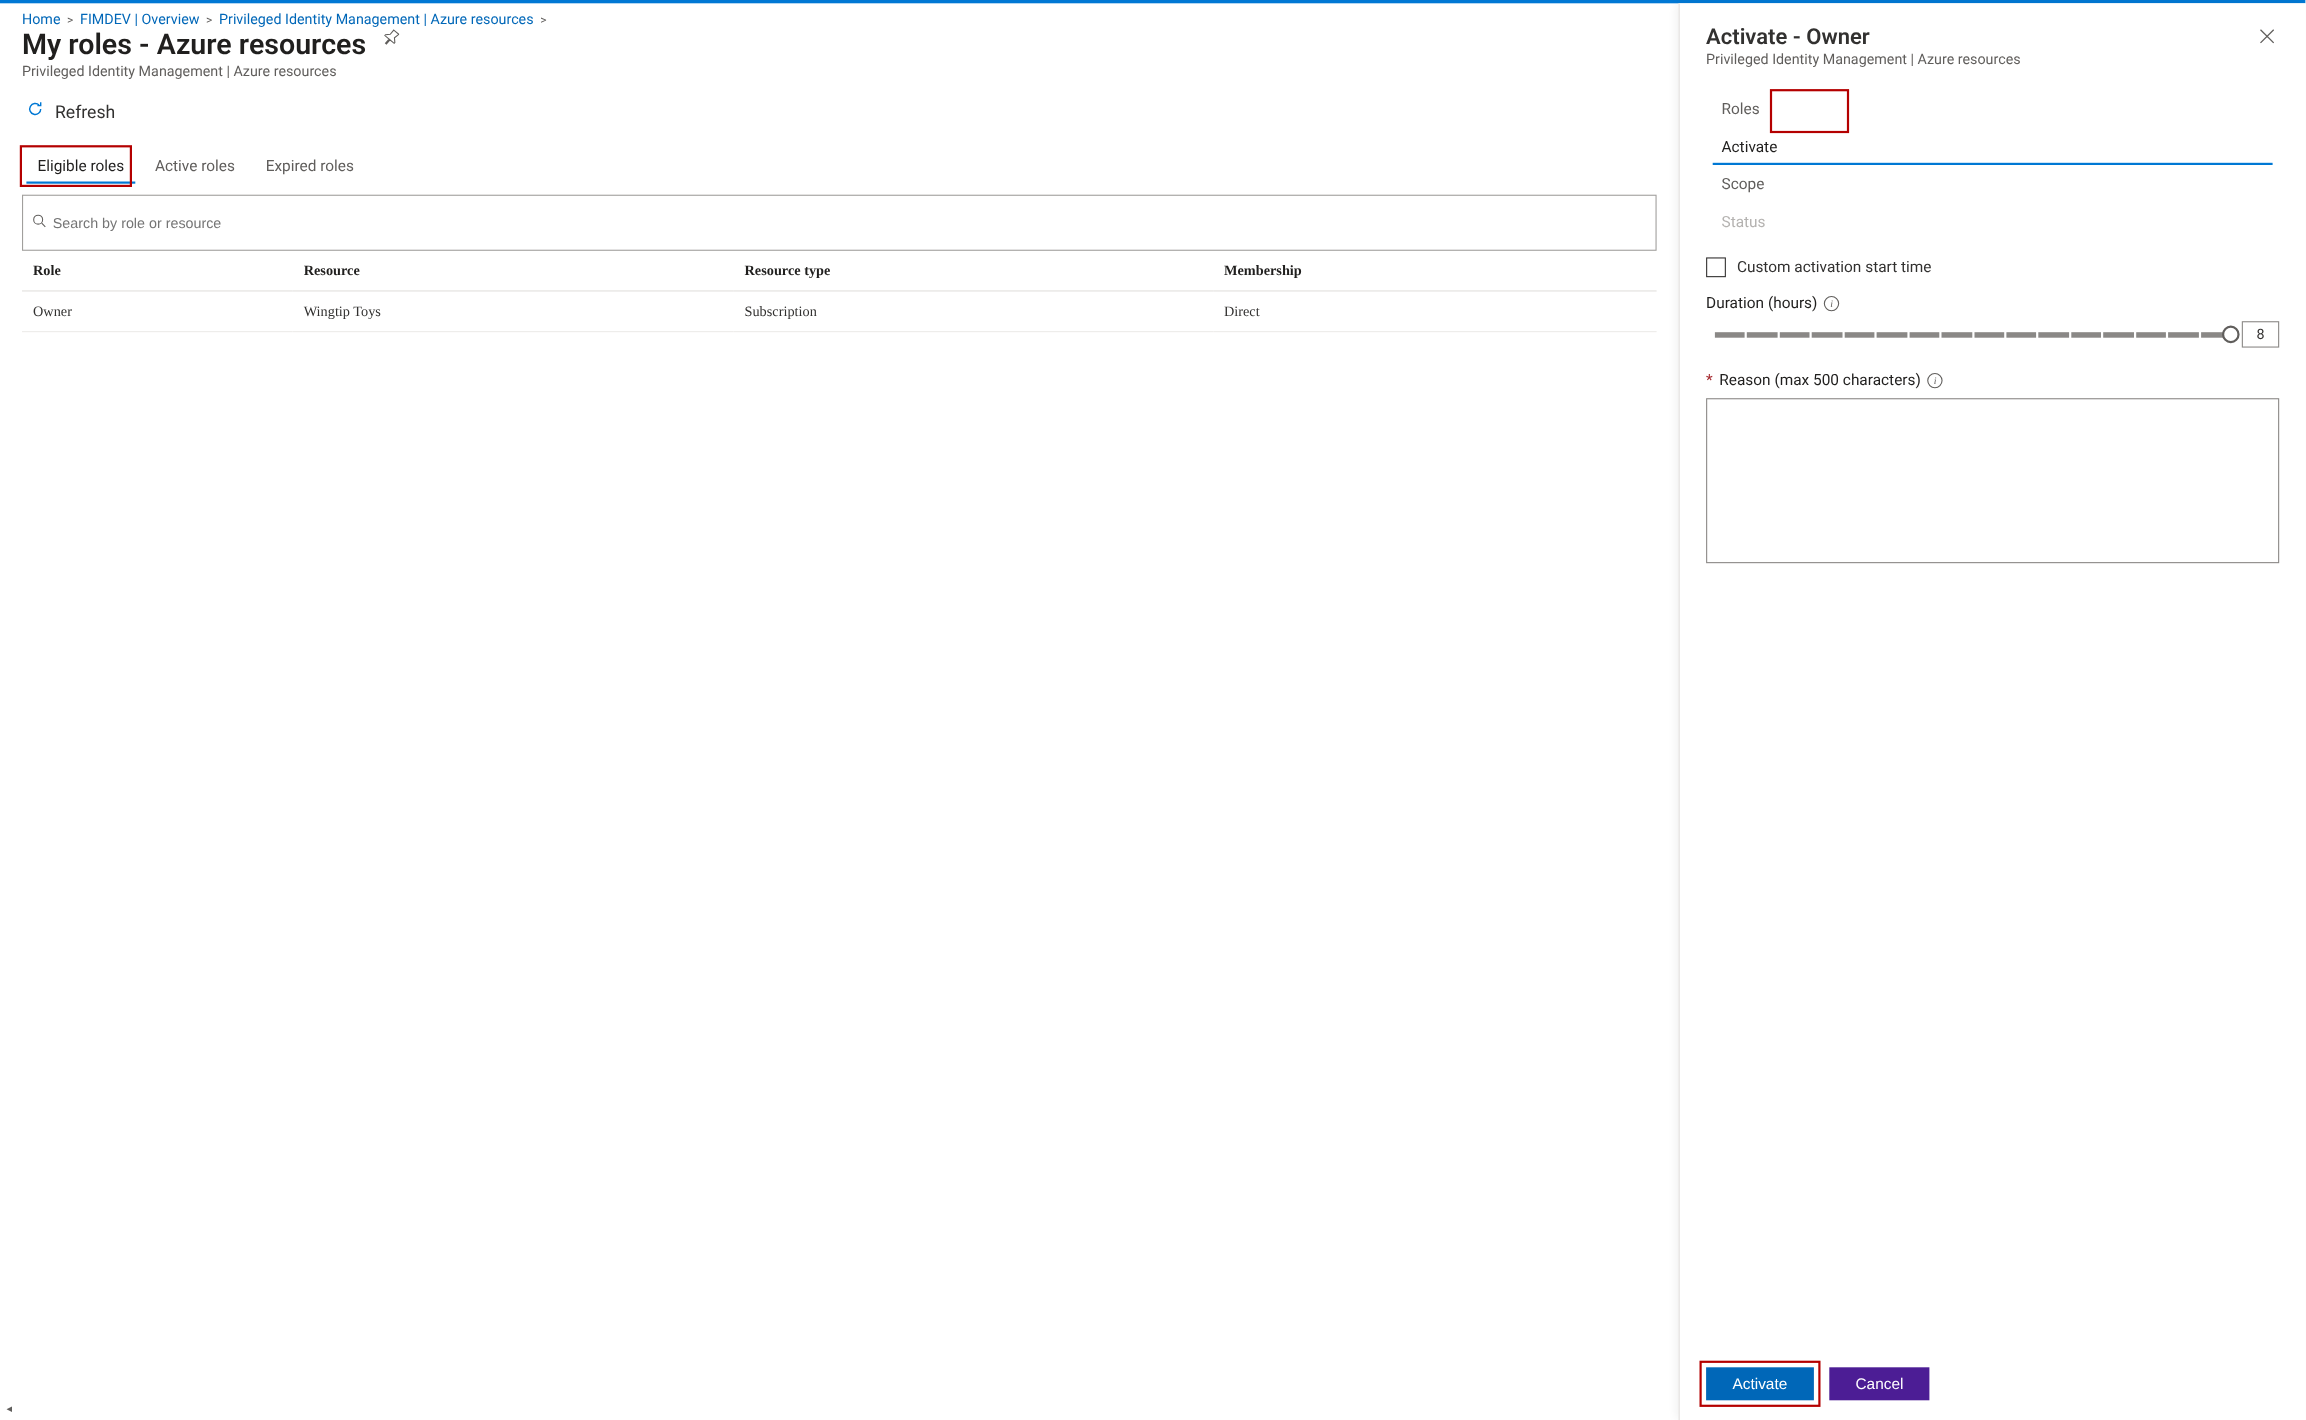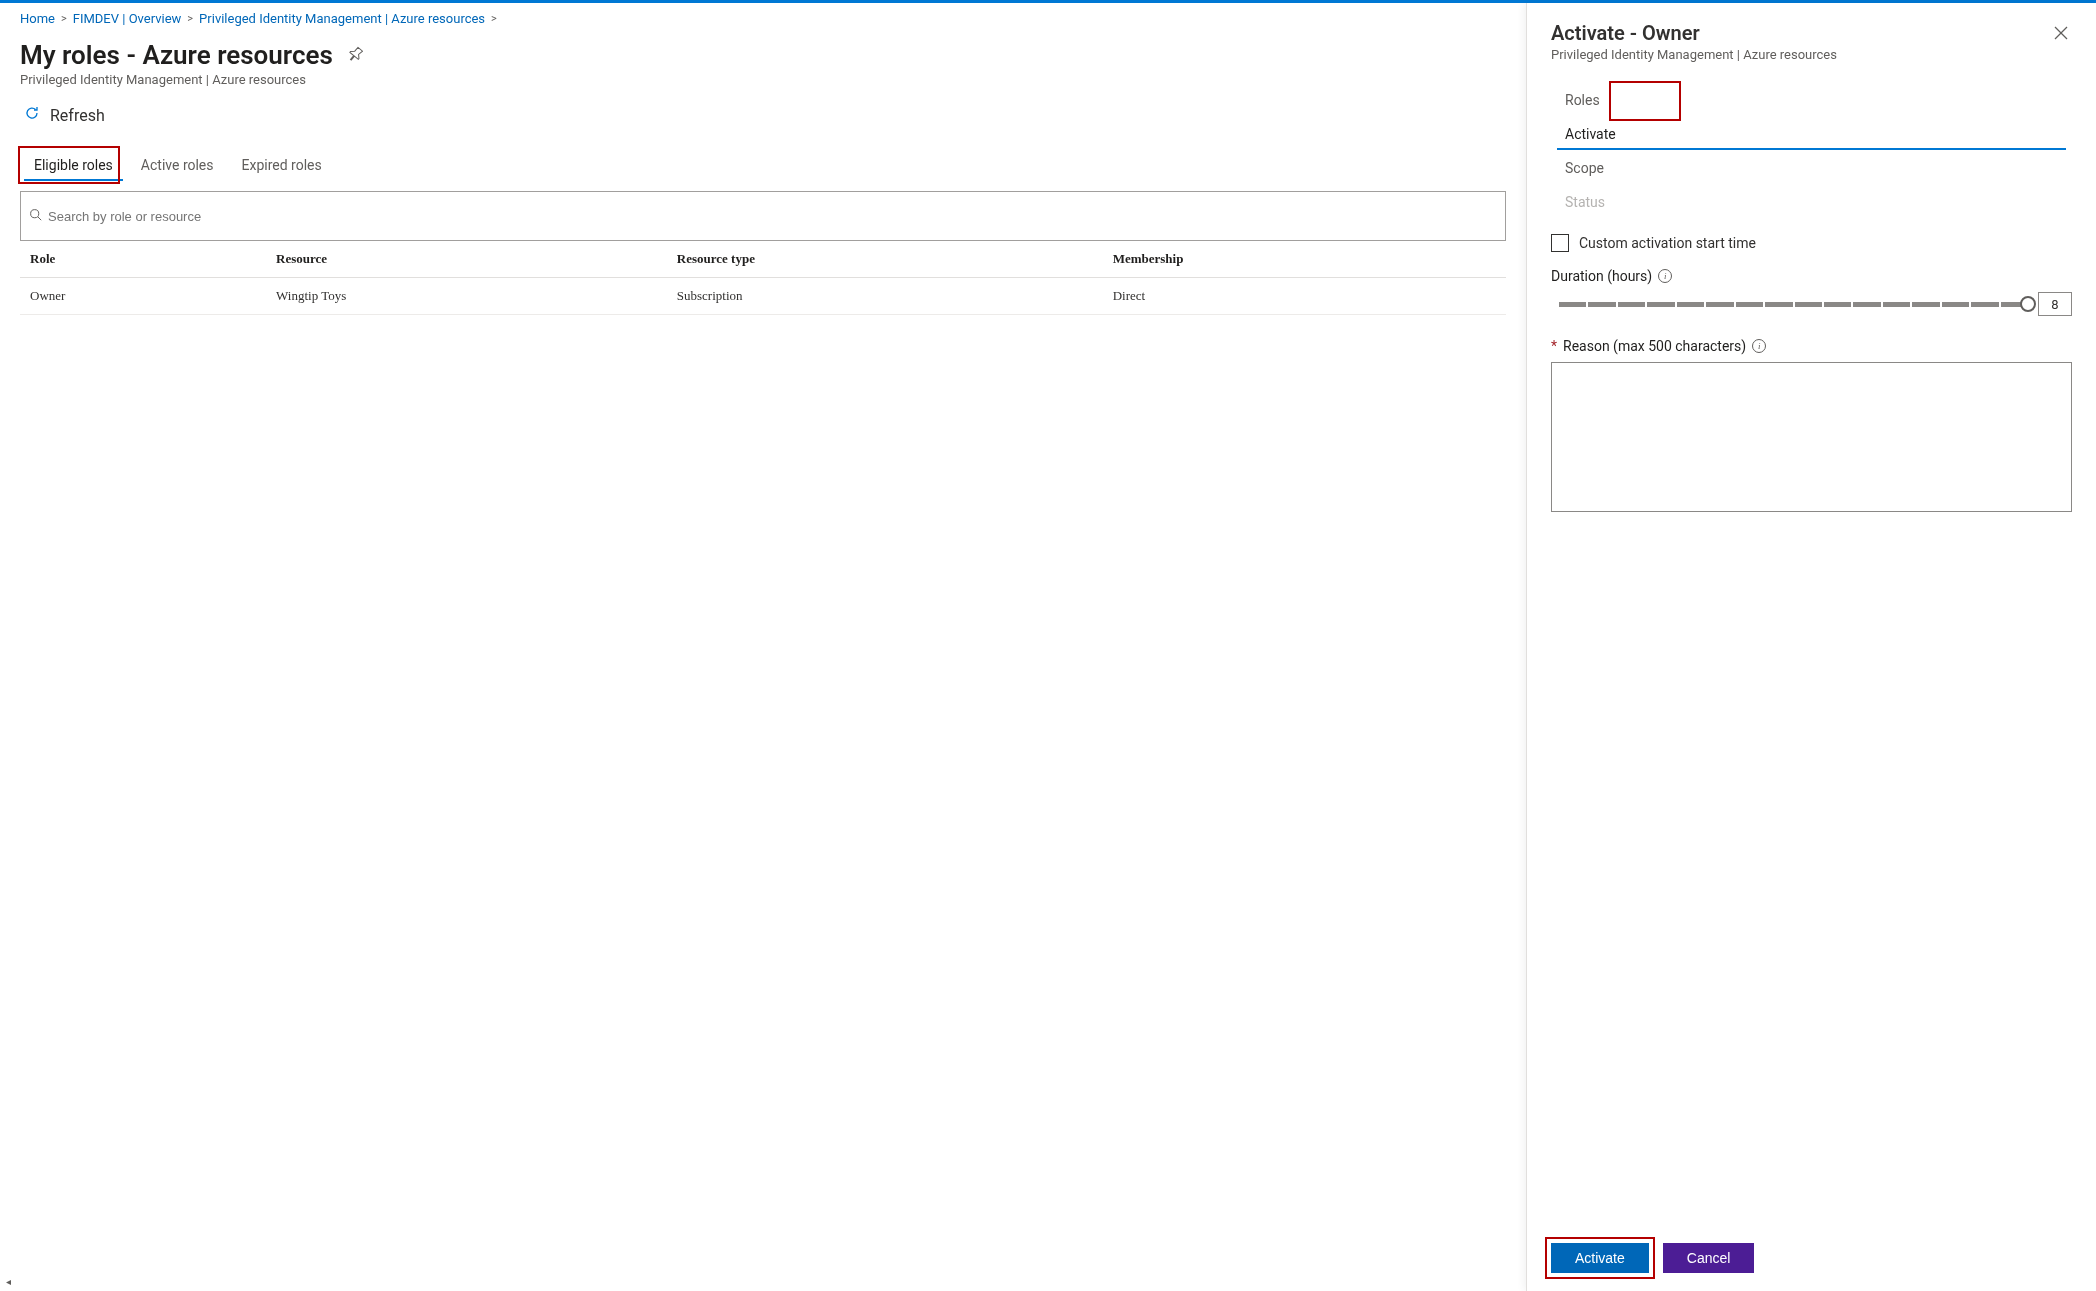--- a/index.html
+++ b/index.html
@@ -21,25 +21,24 @@
     flex: 1;
     padding: 8px 20px 0 20px;
     overflow: hidden;
     position: relative;
   }
   .breadcrumb {
     display: flex;
     align-items: center;
     gap: 6px;
     font-size: 13px;
-    margin-bottom: 14px;
   }
   .breadcrumb a { color: #0067b8; text-decoration: none; cursor: pointer; }
   .breadcrumb .sep { color: #605e5c; font-size: 11px; }
-  .page-title-row { display: flex; align-items: center; gap: 14px; }
+  .page-title-row { display: flex; gap: 14px; }
   .page-title {
     font-size: 26px;
     font-weight: 600;
     color: #201f1e;
   }
   .pin-icon { color: #605e5c; cursor: pointer; }
   .subtitle { color: #605e5c; font-size: 13px; margin-top: 2px; margin-bottom: 14px; }
   .toolbar { display: flex; align-items: center; gap: 8px; margin-bottom: 20px; }
   .toolbar-btn {
     display: flex; align-items: center; gap: 10px;

